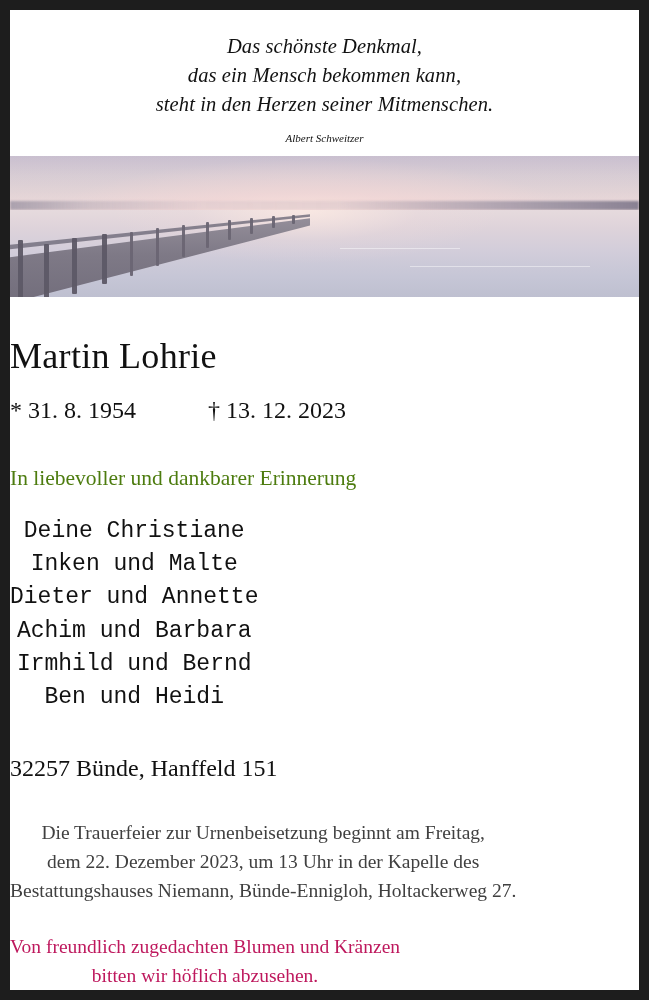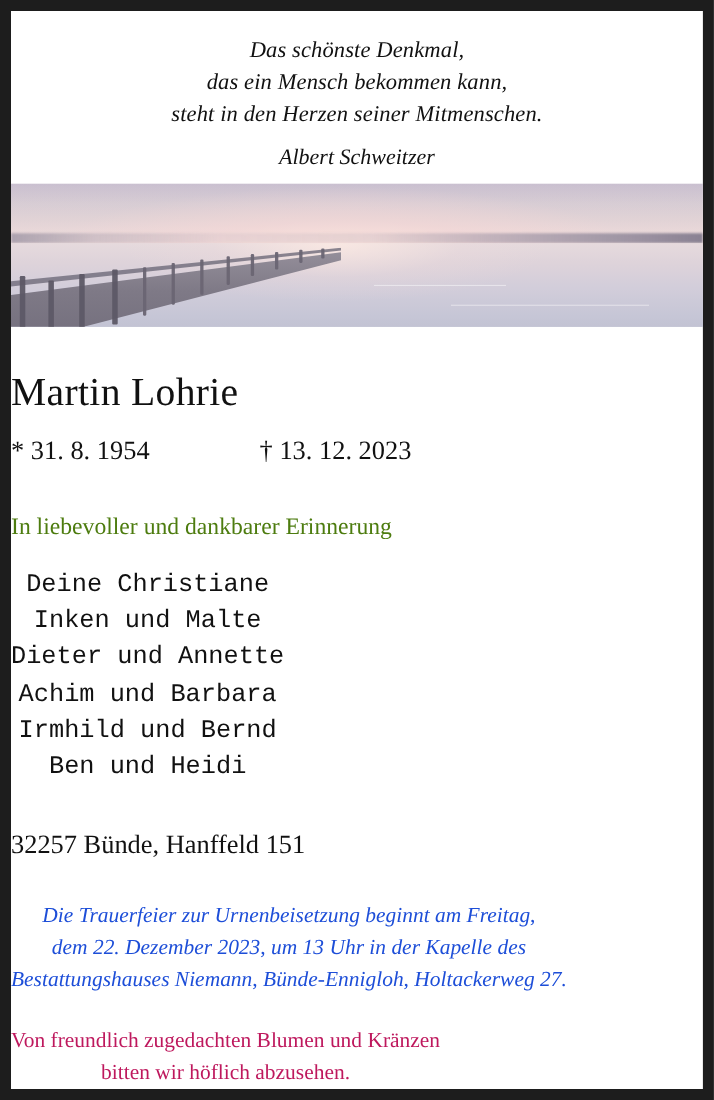--- a/index.html
+++ b/index.html
@@ -35,21 +35,21 @@
     font-family: "Liberation Serif", serif;
     font-style: italic;
     font-size: 20.5px;
     color: #111;
     line-height: 1.42;
     letter-spacing: 0.1px;
   }
   .quote-author {
     font-family: "Liberation Serif", serif;
     font-style: italic;
-    font-size: 20px;
+    font-size: 11px;
     color: #111;
     margin-top: 13px;
   }
 
   
   .photo {
     position: relative;
     width: 629px;
     height: 152px;
     overflow: hidden;
@@ -160,21 +160,21 @@
   
   .name {
     font-family: "Liberation Serif", serif;
     font-size: 36px;
     color: #111;
     margin-top: 38px;
     letter-spacing: 0.3px;
   }
   .dates {
     display: flex;
-    gap: 100px;
+    gap: 72px;
     font-family: "Liberation Serif", serif;
     font-size: 24px;
     color: #111;
     margin-top: 20px;
   }
   .memoriam {
     font-family: "Liberation Serif", serif;
     font-size: 21.5px;
     color: #4d7c0f;
     margin-top: 42px;
@@ -195,23 +195,22 @@
     color: #111;
     margin-top: 40px;
   }
   .ceremony {
     margin-top: 36px;
     text-align: center;
   }
   .ceremony div {
     font-family: "Liberation Serif", serif;
     font-size: 19.5px;
-    color: #1d4ed8;
+    color: #404040;
     line-height: 1.5;
-    font-style: italic;
   }
   .flowers {
     margin-top: 26px;
     text-align: center;
   }
   .flowers div {
     font-family: "Liberation Serif", serif;
     font-size: 19.5px;
     color: #be185d;
     line-height: 1.5;

